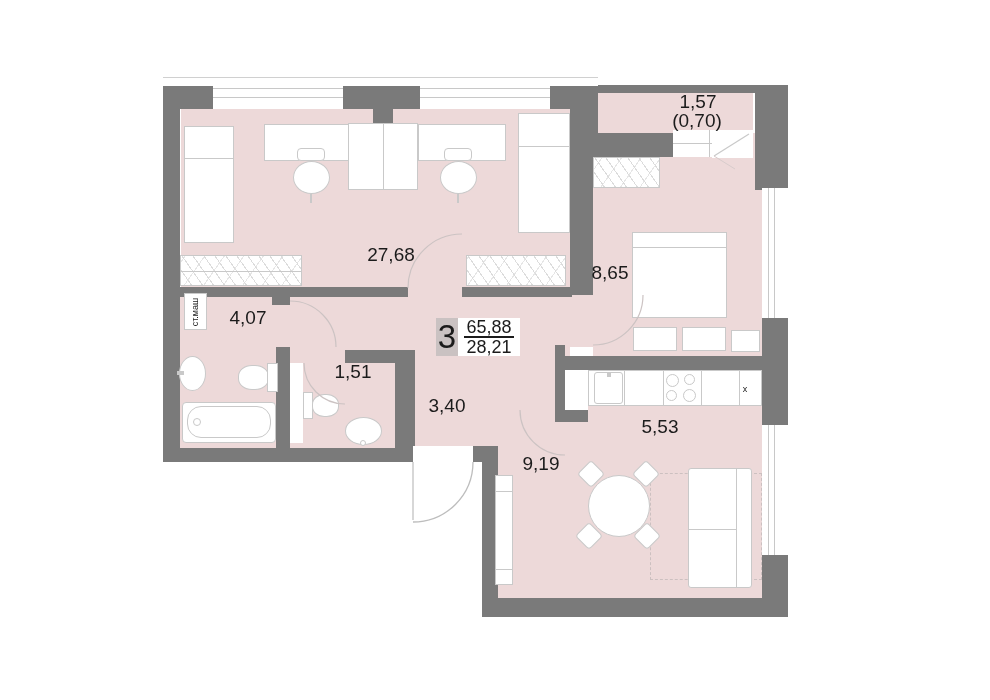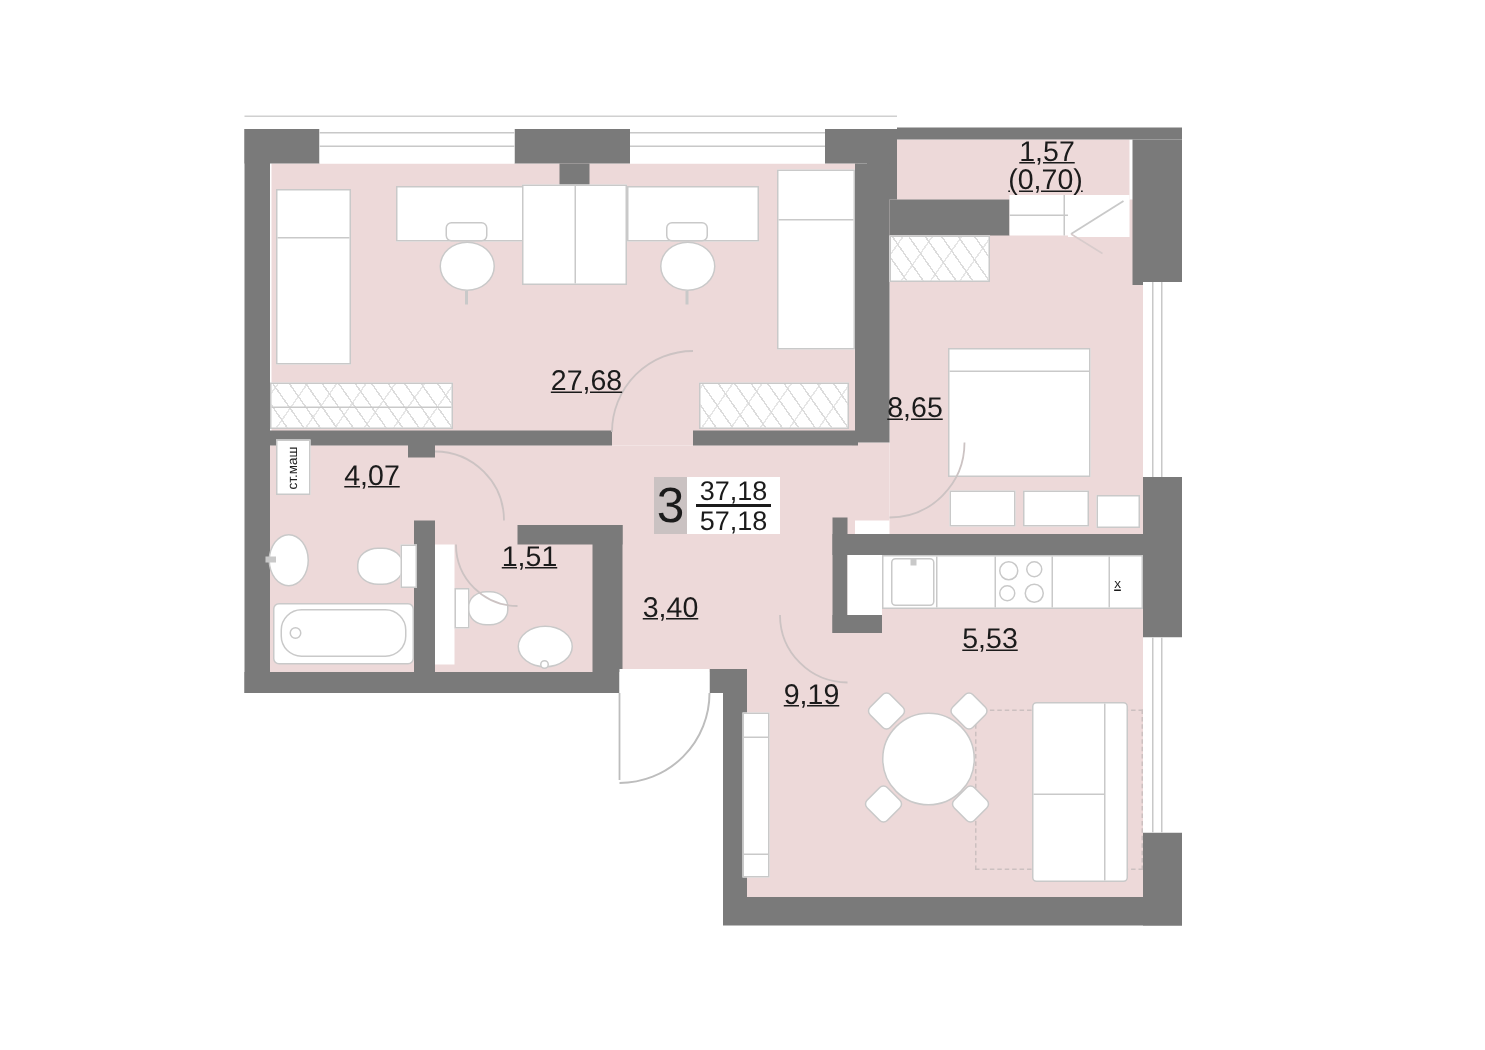--- a/index.html
+++ b/index.html
@@ -10,21 +10,21 @@
   .w{background:var(--wall,#7a7a7a);z-index:3;}
   .win{background:#fff;z-index:4;}
   .win i{background:#c8c8c8;}
   .fur{position:absolute;background:#fff;border:1px solid var(--line,#c9c9c9);box-sizing:border-box;z-index:5;}
   .fur i{background:var(--line,#c9c9c9);}
   .hatch{background-color:#fff;background-image:
     repeating-linear-gradient(55deg,transparent 0 8px,#dcdcdc 8px 9px),
     repeating-linear-gradient(-55deg,transparent 0 15px,#e6e6e6 15px 16px);}
   .dash{position:absolute;border:1px dashed #ccc0c0;background:none;z-index:4;box-sizing:border-box;}
   svg.ov{position:absolute;left:0;top:0;z-index:6;pointer-events:none;}
-  .lbl{position:absolute;transform:translate(-50%,-50%);font-size:19px;white-space:nowrap;z-index:8;text-decoration:underline;}
+  .lbl{position:absolute;transform:translate(-50%,-50%);font-size:19px;white-space:nowrap;z-index:8;}
   .sm{font-size:9px;}
   .aptbox{position:absolute;z-index:8;display:flex;}
   .aptnum{width:22px;height:38px;background:#cac2c2;display:flex;align-items:center;justify-content:center;
           font-size:33px;}
   .aptareas{width:62px;height:38px;background:#fff;display:flex;flex-direction:column;align-items:center;justify-content:center;font-size:18px;line-height:18px;}
   .aptareas .top{border-bottom:2px solid #1b1b1b;padding:0 2px;}
   .washer{position:absolute;background:#fff;border:1px solid var(--line,#c9c9c9);box-sizing:border-box;
           display:flex;align-items:center;justify-content:center;z-index:5;}
   .washer span{transform:rotate(-90deg);font-size:9px;letter-spacing:0;white-space:nowrap;color:#222;}
   .seat{position:absolute;background:#fff;border:1px solid var(--line,#c9c9c9);box-sizing:border-box;z-index:5;border-radius:50%;}
@@ -189,18 +189,18 @@
   <div class="lbl" style="left:610px;top:273px">8,65</div>
   <div class="lbl" style="left:248px;top:318px">4,07</div>
   <div class="lbl" style="left:353px;top:372px">1,51</div>
   <div class="lbl" style="left:447px;top:406px">3,40</div>
   <div class="lbl" style="left:660px;top:427px">5,53</div>
   <div class="lbl" style="left:541px;top:464px">9,19</div>
 
   <div class="aptbox" style="left:436px;top:318px">
     <div class="aptnum">3</div>
     <div class="aptareas">
-      <span class="top">37,18</span>
-      <span>57,18</span>
+      <span class="top">65,88</span>
+      <span>28,21</span>
     </div>
   </div>
 
 </div>
 
 </body></html>

